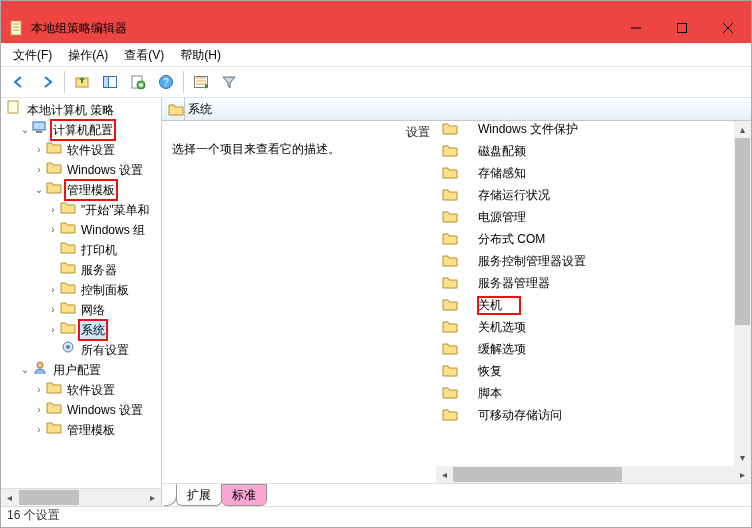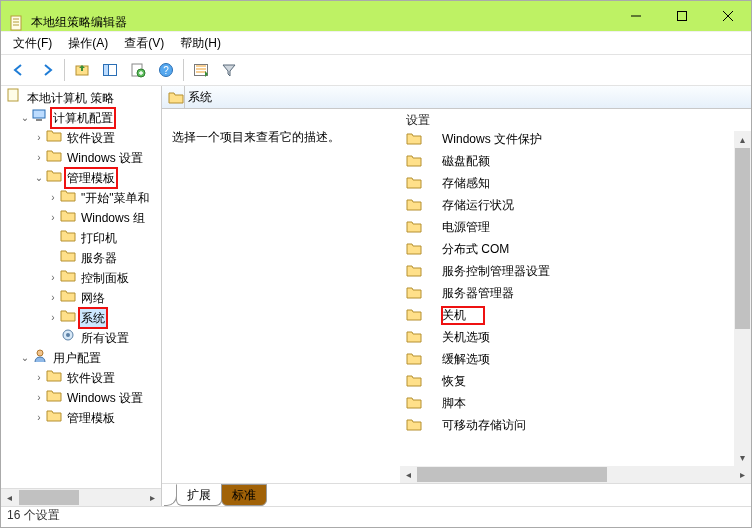--- a/index.html
+++ b/index.html
@@ -1,17 +1,17 @@
 <!DOCTYPE html>
 <html><head>
 <meta charset="utf-8">
 <style>
 html,body{margin:0;padding:0;font-family:"Microsoft YaHei","Segoe UI",Tahoma,sans-serif;font-size:12px;color:#000;background:#fff;overflow:hidden}
 .window{width:752px;height:528px;border:1px solid #aaa;box-sizing:border-box;display:flex;flex-direction:column;background:#fff}
-.titlebar{height:30px;display:flex;align-items:flex-end;padding:0 0 0 8px;background:#bef264}
+.titlebar{height:30px;display:flex;align-items:center;padding:12px 0 0 8px;background:#ef4444}
 .titlebar .icon{margin-right:6px}
 .titlebar .title{flex:1;font-size:12px}
 .winbtns{display:flex}
 .winbtn{width:46px;height:30px;display:flex;align-items:center;justify-content:center}
 .menubar{height:22px;display:flex;align-items:center;padding:0 4px;border-top:1px solid #f0f0f0}
 .menuitem{padding:2px 8px}
 .toolbar{height:30px;display:flex;align-items:center;padding:0 4px;border-top:1px solid #e3e3e3;border-bottom:1px solid #e3e3e3;gap:0}
 .tbtn{width:24px;height:24px;display:flex;align-items:center;justify-content:center;margin:0 1px;border:1px solid transparent}
 .tsep{width:1px;height:22px;background:#ccc;margin:0 3px}
 .body{flex:1;display:flex;min-height:0}
@@ -29,38 +29,38 @@
 .hscroll{height:17px;background:#f0f0f0;display:flex;border-top:1px solid #ddd}
 .hscroll .thumb{background:#c1c1c1;height:15px;margin:1px;width:60px}
 .hscroll .track{flex:1}
 .hscroll .arrow{width:17px;display:flex;align-items:center;justify-content:center;color:#555;font-size:10px}
 .rightpane{flex:1;display:flex;flex-direction:column;min-height:0}
 .rhead{height:22px;background:linear-gradient(#fafdff,#e6f0fa);border-bottom:1px solid #c8c8c8;display:flex;align-items:center;padding:0 6px;position:relative}
 .rhead .lbl{margin-left:4px}
 .rhead::after{content:"";position:absolute;left:0;top:0;width:22px;height:100%;border-right:1px solid #c8c8c8;pointer-events:none}
 .rbody{flex:1;display:flex;min-height:0;border-bottom:1px solid #ddd}
 .desc{width:218px;padding:20px 10px;font-size:12px}
-.list{flex:1;display:flex;flex-direction:column;min-height:0;border-left:0}
+.list{flex:1;display:flex;flex-direction:row;min-height:0;border-left:0}
 .listhead{height:22px;display:flex;align-items:center;padding:0 6px;color:#222}
 .listbody{flex:1;overflow:hidden;position:relative}
 .listrows{position:absolute;inset:0 17px 17px 0;overflow:hidden}
 .lrow{height:22px;display:flex;align-items:flex-start;padding:0 6px;gap:20px}
 .vscroll{position:absolute;right:0;top:0;bottom:17px;width:17px;background:#f0f0f0;display:flex;flex-direction:column}
 .vscroll .varrow{height:17px;display:flex;align-items:center;justify-content:center;color:#555;font-size:10px}
 .vscroll .vtrack{flex:1;position:relative}
 .vscroll .vthumb{position:absolute;left:1px;right:1px;top:0;height:60%;background:#c1c1c1}
 .hscroll-right{position:absolute;left:0;right:0;bottom:0;height:17px;background:#f0f0f0;display:flex}
 .hscroll-right .harrow{width:17px;display:flex;align-items:center;justify-content:center;color:#555;font-size:10px}
 .hscroll-right .htrack{flex:1;position:relative}
 .hscroll-right .hthumb{position:absolute;top:1px;bottom:1px;left:0;width:60%;background:#c1c1c1}
 .tabs{height:22px;display:flex;align-items:flex-end;padding:0 16px 0 2px}
 .tabcurve{width:12px;height:20px;border-bottom:1px solid #999;border-right:1px solid #999;border-bottom-right-radius:10px}
 .tab{height:20px;padding:0 10px;border:1px solid #999;border-top-left-radius:0;border-top-right-radius:0;border-bottom-left-radius:6px;border-bottom-right-radius:6px;margin-left:-1px;display:flex;align-items:center;background:#fff;font-size:12px}
 .tab.active{background:#fff;border-top:1px solid #fff}
-.tab.inactive{background:#a16207}
+.tab.inactive{background:#f9a8d4}
 .status{height:20px;border-top:1px solid #ddd;display:flex;align-items:flex-start;padding:0 6px;font-size:12px;color:#333}
 .redbox{outline:2px solid #e11;outline-offset:-1px}
 svg{display:block}
 </style>
 </head>
 <body>
 
 <div class="window">
 
   <div class="titlebar">

